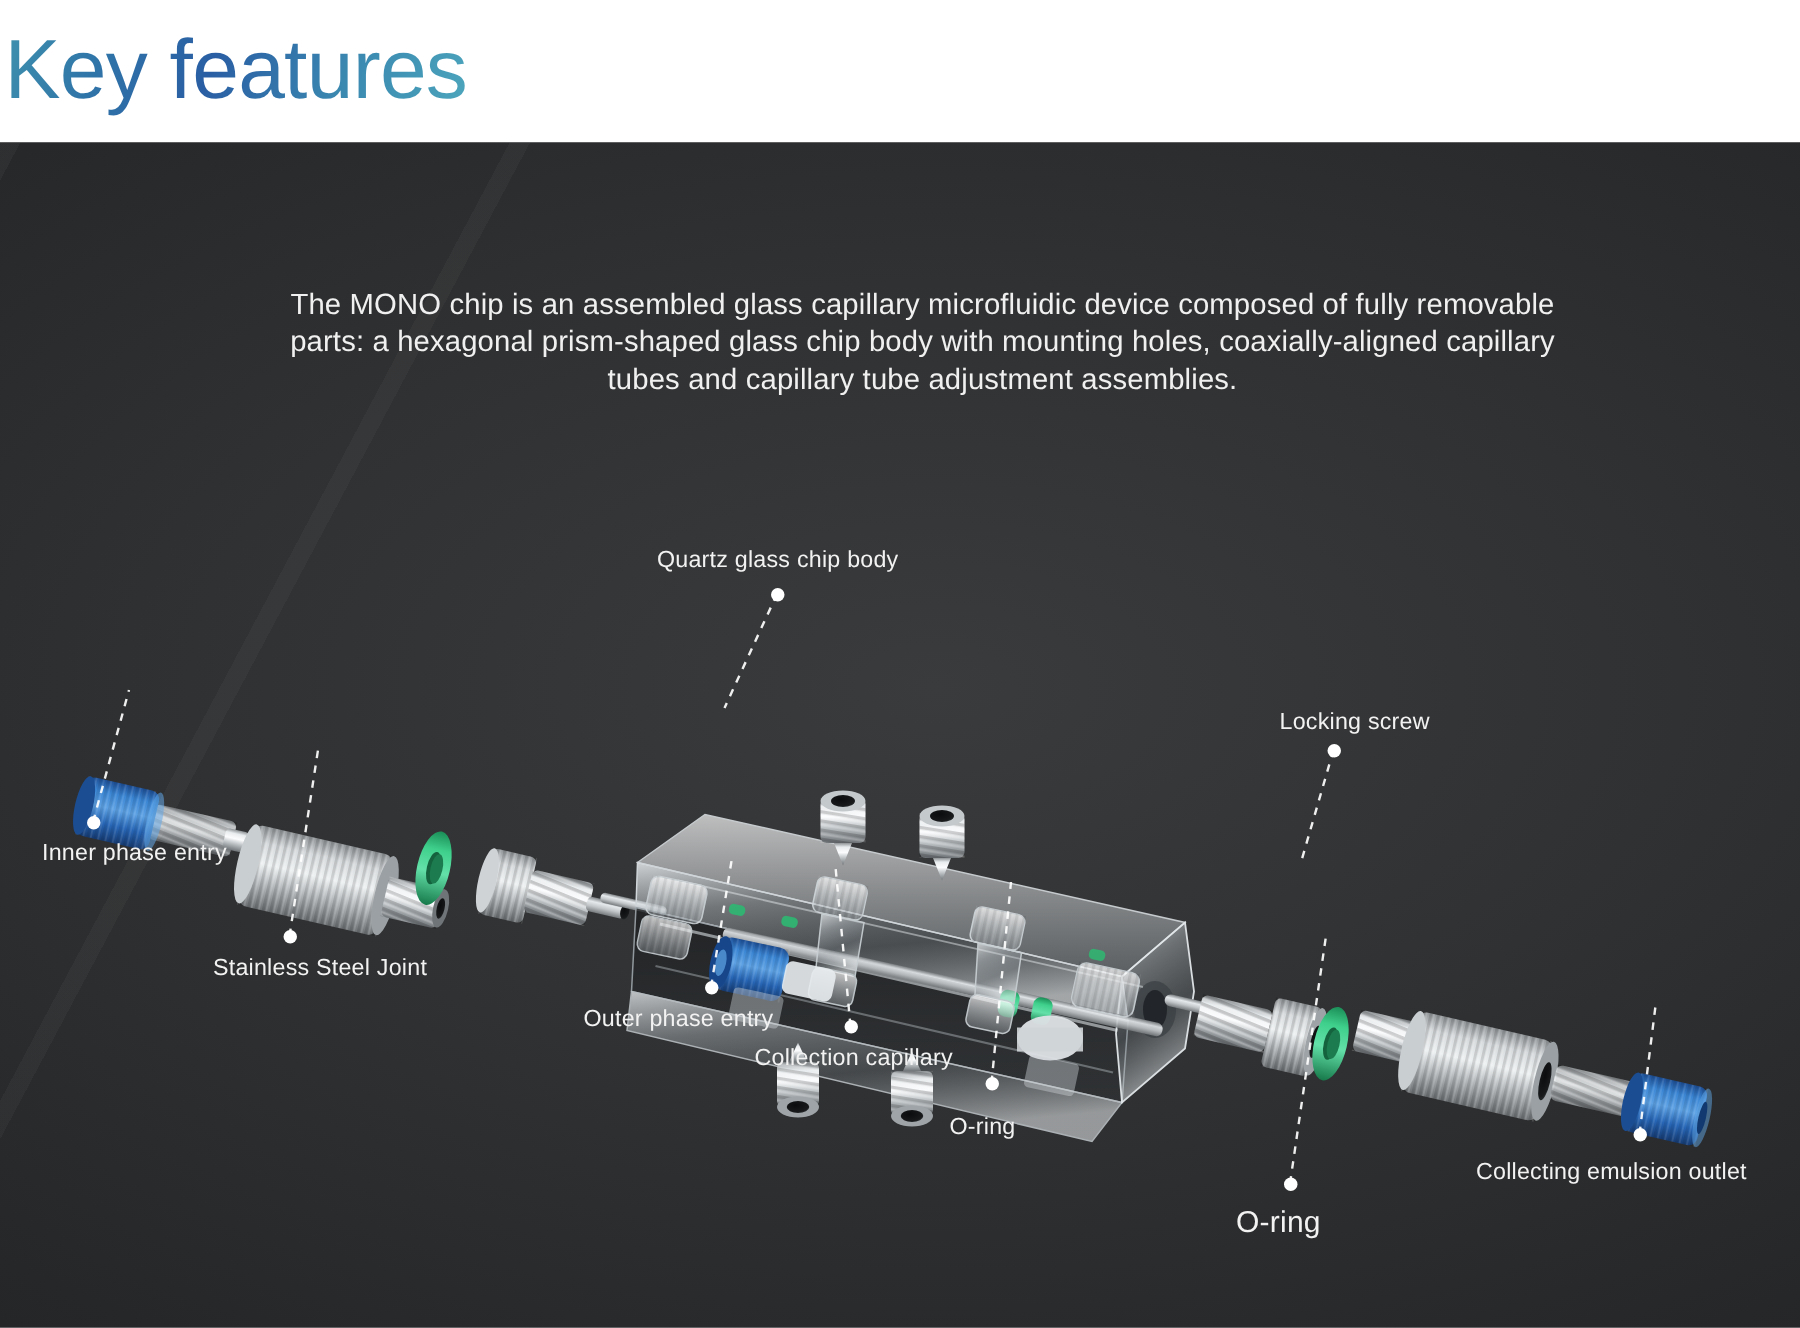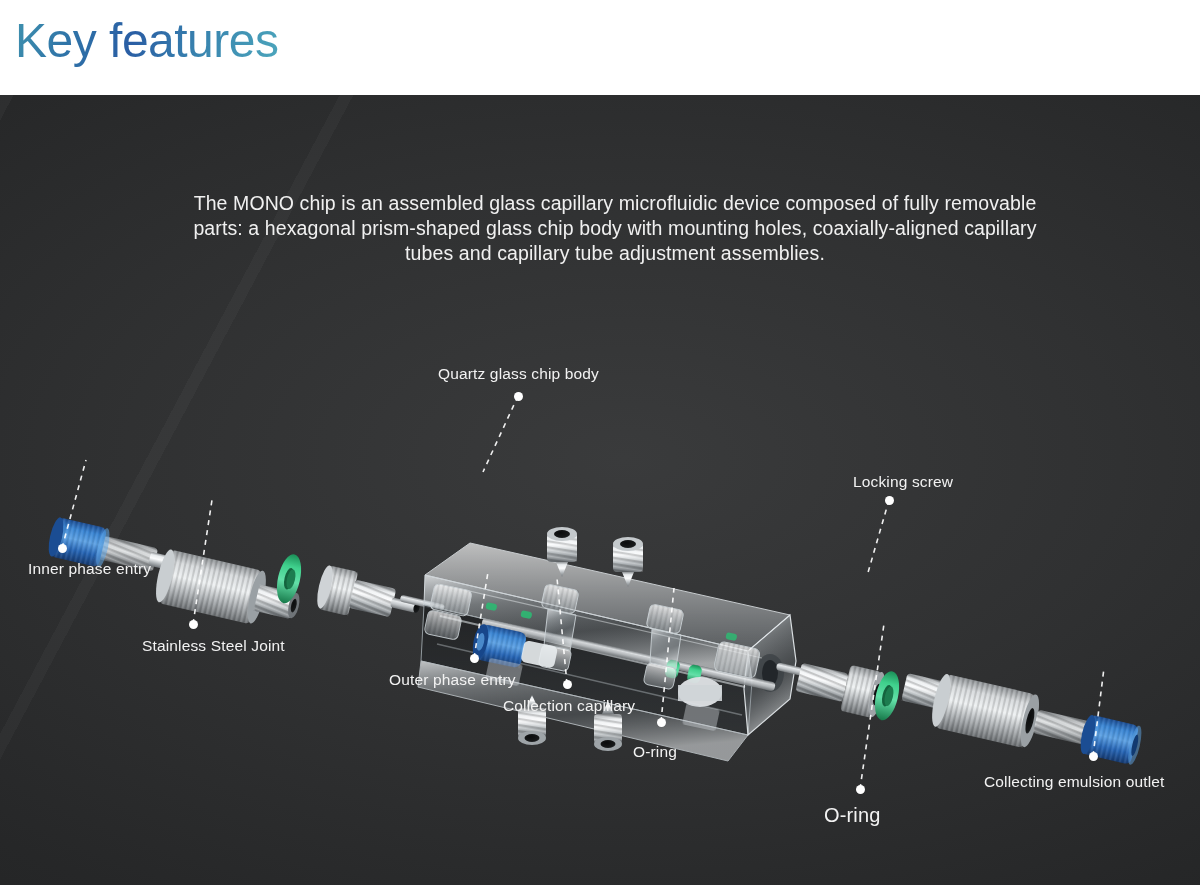--- a/index.html
+++ b/index.html
@@ -9,22 +9,22 @@
     background:#fff;
   }
   #page { position:relative; width:1200px; height:885px; overflow:hidden; }
 
   
   #header {
     position:absolute; left:0; top:0; width:1200px; height:95px;
     background:#ffffff;
   }
   #page-title {
-    position:absolute; left:15px; top:13px;
-    font-size:48px; font-weight:400; letter-spacing:-0.5px;
+    position:absolute; left:3px; top:13px;
+    font-size:56px; font-weight:400; letter-spacing:-0.5px;
     background:linear-gradient(110deg,#3f92ae 0%,#2f74a8 22%,#2a5ea4 45%,#3a87b0 72%,#4ca6bc 100%);
     -webkit-background-clip:text; background-clip:text;
     -webkit-text-fill-color:transparent; color:#2f74a8;
     white-space:nowrap;
   }
 
   
   #stage {
     position:absolute; left:0; top:95px; width:1200px; height:790px;
     background:

